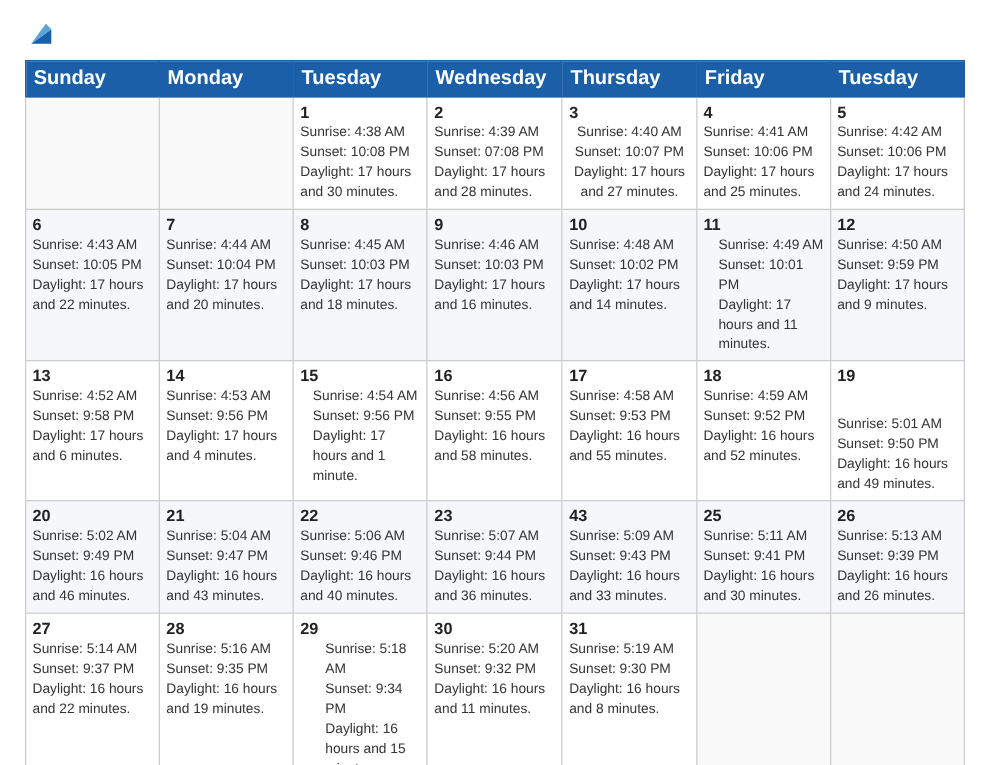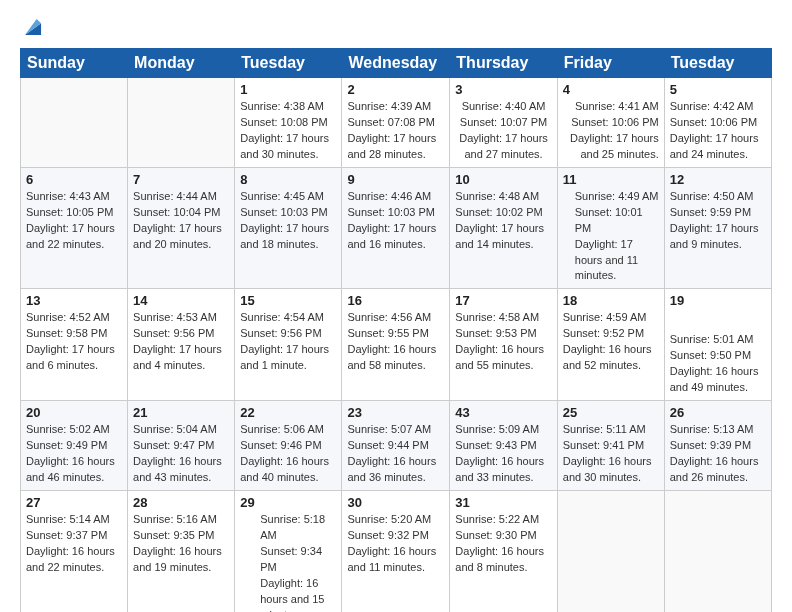--- a/index.html
+++ b/index.html
@@ -157,21 +157,21 @@
 Daylight: 17 hours and 28 minutes.</div>
           </td>
           <td>
             <span class="day-number">3</span>
             <div class="day-info" style="white-space: pre-line; text-align: center;">Sunrise: 4:40 AM
 Sunset: 10:07 PM
 Daylight: 17 hours and 27 minutes.</div>
           </td>
           <td>
             <span class="day-number">4</span>
-            <div class="day-info" style="white-space: pre-line; text-align: right;">Sunrise: 4:41 AM
+            <div class="day-info" style="white-space: pre-line;">Sunrise: 4:41 AM
 Sunset: 10:06 PM
 Daylight: 17 hours and 25 minutes.</div>
           </td>
           <td>
             <span class="day-number">5</span>
             <div class="day-info" style="white-space: pre-line;">Sunrise: 4:42 AM
 Sunset: 10:06 PM
 Daylight: 17 hours and 24 minutes.</div>
           </td>
         </tr>
@@ -227,21 +227,21 @@
 Daylight: 17 hours and 6 minutes.</div>
           </td>
           <td>
             <span class="day-number">14</span>
             <div class="day-info" style="white-space: pre-line;">Sunrise: 4:53 AM
 Sunset: 9:56 PM
 Daylight: 17 hours and 4 minutes.</div>
           </td>
           <td>
             <span class="day-number">15</span>
-            <div class="day-info" style="white-space: pre-line;">Sunrise: 4:54 AM
+            <div class="day-info" style="white-space: pre-line; margin-left: 10px;">Sunrise: 4:54 AM
 Sunset: 9:56 PM
 Daylight: 17 hours and 1 minute.</div>
           </td>
           <td>
             <span class="day-number">16</span>
             <div class="day-info" style="white-space: pre-line;">Sunrise: 4:56 AM
 Sunset: 9:55 PM
 Daylight: 16 hours and 58 minutes.</div>
           </td>
           <td>
@@ -327,21 +327,21 @@
 Daylight: 16 hours and 15 minutes.</div>
           </td>
           <td>
             <span class="day-number">30</span>
             <div class="day-info" style="white-space: pre-line;">Sunrise: 5:20 AM
 Sunset: 9:32 PM
 Daylight: 16 hours and 11 minutes.</div>
           </td>
           <td>
             <span class="day-number">31</span>
-            <div class="day-info" style="white-space: pre-line;">Sunrise: 5:22 AM
+            <div class="day-info" style="white-space: pre-line;">Sunrise: 5:19 AM
 Sunset: 9:30 PM
 Daylight: 16 hours and 8 minutes.</div>
           </td>
           <td class="empty-cell"></td>
           <td class="empty-cell"></td>
         </tr>
       </tbody>
   </table>
 </div>
 

